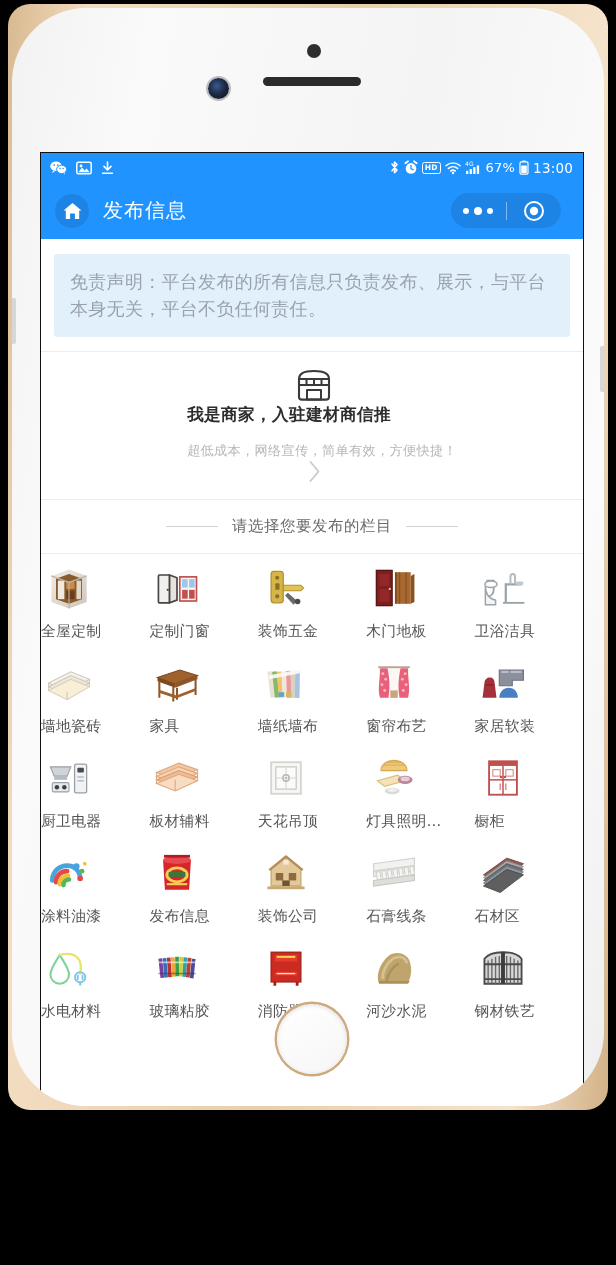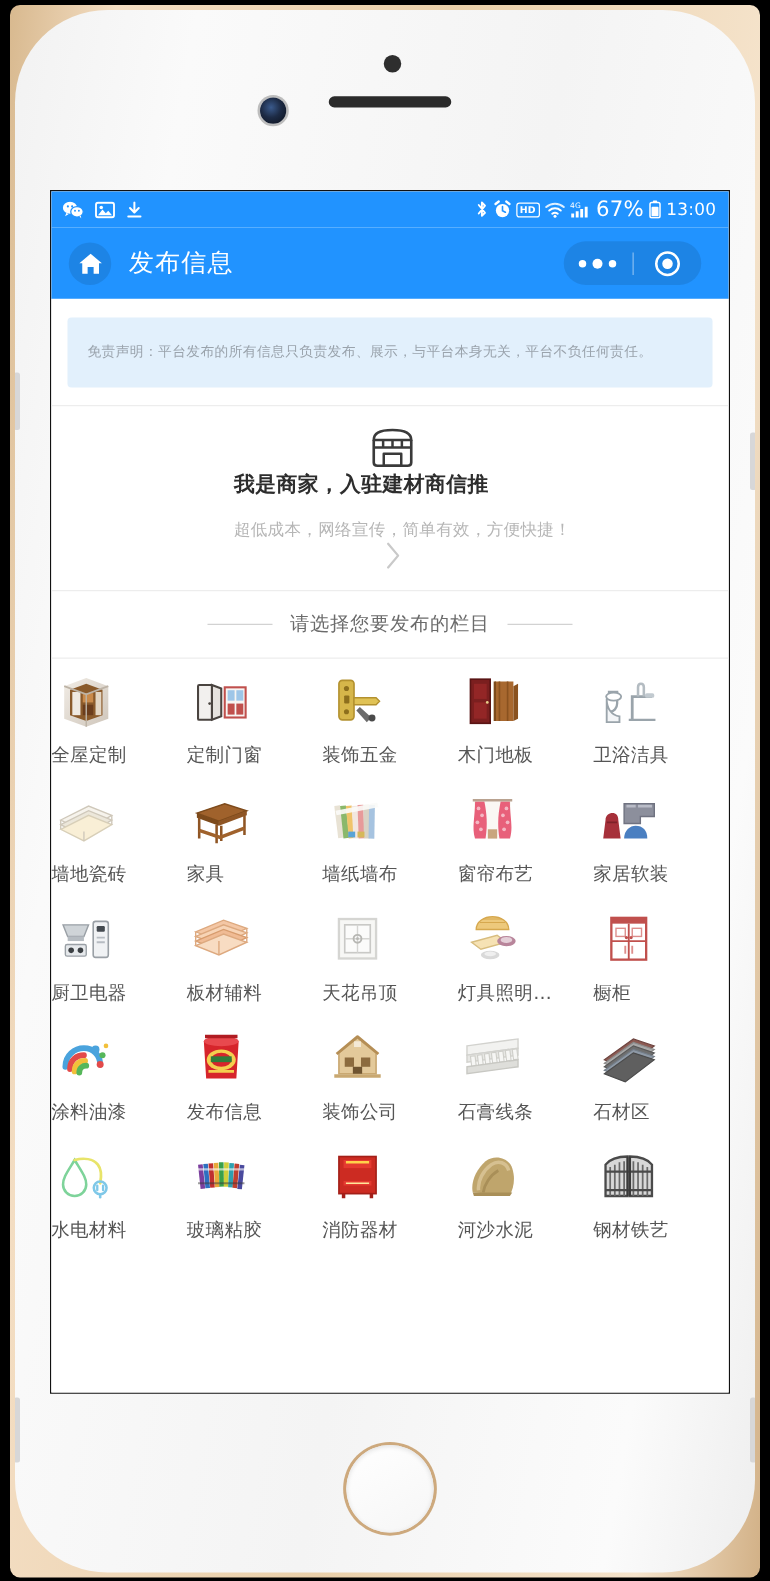--- a/index.html
+++ b/index.html
@@ -1,21 +1,21 @@
 <!DOCTYPE html>
 <html><head>
 <meta charset="utf-8">
 <style>
   html,body{margin:0;padding:0;background:#000;}
   body{width:616px;height:1265px;overflow:hidden;
        font-family:"DejaVu Sans","Liberation Sans",sans-serif;}
 
   
-  #phone-frame{position:absolute;left:8px;top:4px;width:600px;height:1258px;
-    border-radius:8px;
+  #phone-frame{position:absolute;left:8px;top:4px;width:600px;height:1106px;
+    border-radius:22px;
     background:linear-gradient(95deg,#d8b98f 0%,#f3ddc2 12%,#e9cfa9 50%,#f5e3cb 86%,#d2b187 100%);
     padding:4px;box-sizing:border-box;}
   #phone-body{width:100%;height:100%;border-radius:74px;box-sizing:border-box;
     background:linear-gradient(100deg,#f2f2f2 0%,#fafafa 18%,#f4f4f4 55%,#fbfbfb 85%,#eeeeee 100%);
     position:relative;overflow:hidden;}
   
   .side-btn{position:absolute;width:5px;background:#d7d7d8;border-radius:2px;}
   .sb-l1{left:-1px;top:290px;height:46px;}
   .sb-r1{right:-1px;top:338px;height:46px;}
   .sb-l2{left:-1px;top:1110px;height:52px;}
@@ -41,42 +41,42 @@
 
   
   #status-bar{height:29px;background:#2193ff;color:#fff;display:flex;align-items:center;
     padding:0 10px 0 9px;font-size:13.5px;box-sizing:border-box;}
   #status-left{display:flex;align-items:center;gap:9px;}
   #status-right{margin-left:auto;display:flex;align-items:center;gap:4px;
     font-family:"DejaVu Sans",sans-serif;font-size:13.5px;letter-spacing:.2px;}
   .sicon{display:inline-flex;align-items:center;justify-content:center;}
   .hd-box{border:1.6px solid #fff;border-radius:2.5px;font-size:7.5px;font-weight:bold;
     padding:0 2px;line-height:9px;height:10px;display:inline-flex;align-items:center;}
-  .pct{font-size:17px;}
+  .pct{font-size:13px;}
 
   
   #nav-bar{height:57px;background:#2193ff;display:flex;align-items:center;
     padding:0 22px 0 14px;box-sizing:border-box;position:relative;}
   #home-circle{width:34px;height:34px;border-radius:50%;background:rgba(0,0,0,.10);
     display:flex;align-items:center;justify-content:center;flex:0 0 auto;}
   #nav-title{color:#fff;font-size:20px;margin-left:14px;letter-spacing:1px;}
   #capsule{margin-left:auto;width:110px;height:35px;border-radius:18px;
     background:rgba(0,0,0,.10);display:flex;align-items:center;}
   #capsule-dots{flex:1;display:flex;align-items:center;justify-content:center;gap:5px;}
   .cdot{width:6px;height:6px;border-radius:50%;background:#fff;}
   .cdot.mid{width:8px;height:8px;}
   #capsule-sep{width:1px;height:18px;background:rgba(255,255,255,.45);}
   #capsule-target{flex:1;display:flex;align-items:center;justify-content:center;}
 
   
   #content{height:877px;background:#fff;overflow:hidden;}
 
   #disclaimer-wrap{padding:15px 13px 14px 13px;}
   #disclaimer{background:#e2f0fc;border-radius:3px;padding:14px 16px 15px 16px;
-    color:#9aa3ac;font-size:11px;line-height:27px;letter-spacing:.3px;}
+    color:#9aa3ac;font-size:18px;line-height:27px;letter-spacing:.3px;}
 
   .hr{height:1px;background:#ededed;}
 
   #merchant-row{display:flex;align-items:center;padding:14px 16px 16px 20px;box-sizing:border-box;flex-direction:column;}
   #merchant-icon{flex:0 0 auto;width:46px;display:flex;align-items:center;justify-content:center;}
   #merchant-text{margin-left:16px;flex:1;}
   #merchant-title{font-size:16.6px;color:#2d2d2d;font-weight:bold;letter-spacing:.4px;}
   #merchant-sub{font-size:13.2px;color:#b6b6b6;margin-top:16px;letter-spacing:.3px;}
   #merchant-chevron{flex:0 0 auto;color:#c9c9c9;font-size:21px;line-height:1;}
 

